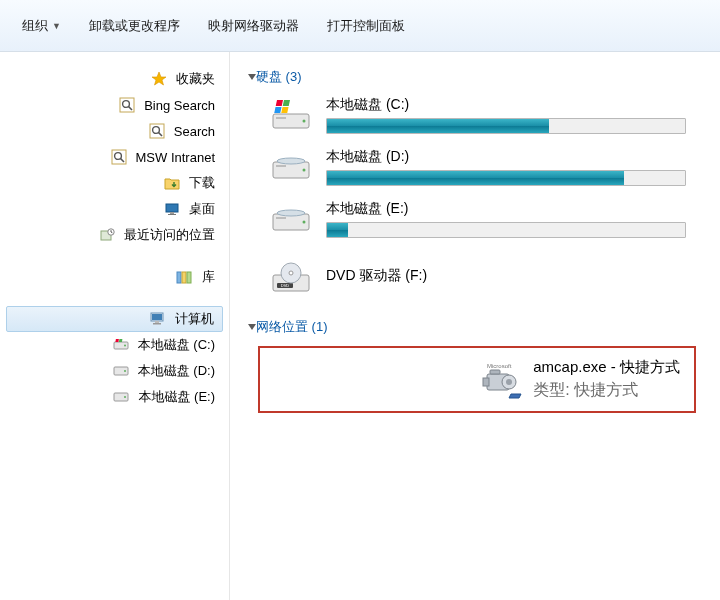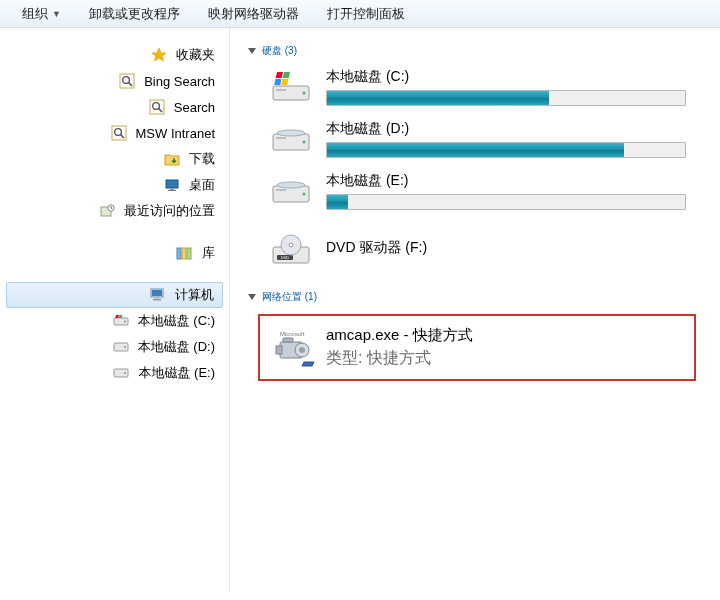--- a/index.html
+++ b/index.html
@@ -6,21 +6,21 @@
 body {
   font-family: "Microsoft YaHei", "Segoe UI", Tahoma, sans-serif;
   font-size: 13px;
   background: #fff;
   width: 720px;
   height: 600px;
   overflow: hidden;
   color: #000;
 }
 .toolbar {
-  height: 28px;
+  height: 52px;
   background: linear-gradient(#f7fbff, #e8f1fb);
   border-bottom: 1px solid #d6dfe8;
   display: flex;
   align-items: center;
   padding: 0 8px;
   gap: 0;
 }
 .tb-item {
   padding: 6px 14px;
   color: #1a1a1a;
@@ -63,23 +63,22 @@
 }
 .main {
   flex: 1;
   padding: 16px 24px 16px 18px;
   overflow: auto;
 }
 .grp { margin-bottom: 22px; }
 .gh {
   display: flex;
   align-items: center;
-  gap: 6px;
   color: #0a5aa6;
-  font-size: 10px;
+  font-size: 13px;
   margin-bottom: 10px;
   cursor: default;
 }
 .tri {
   width: 0; height: 0;
   border-left: 4px solid transparent;
   border-right: 4px solid transparent;
   border-top: 6px solid #5a5a5a;
 }
 .drv {
@@ -111,20 +110,21 @@
   background: linear-gradient(#3bb5c8, #1a8fa8 49%, #0c7a94 51%, #29a7bd);
 }
 .netloc {
   display: flex;
   align-items: center;
   gap: 10px;
   border: 2px solid #c0392b;
   padding: 10px 14px;
   margin-left: 10px;
   margin-top: 6px;
+  justify-content: flex-end;
 }
 .nl-ic {
   width: 42px;
   height: 40px;
   display: flex;
   align-items: center;
   justify-content: center;
   flex-shrink: 0;
 }
 .nl-name { font-size: 15px; }

